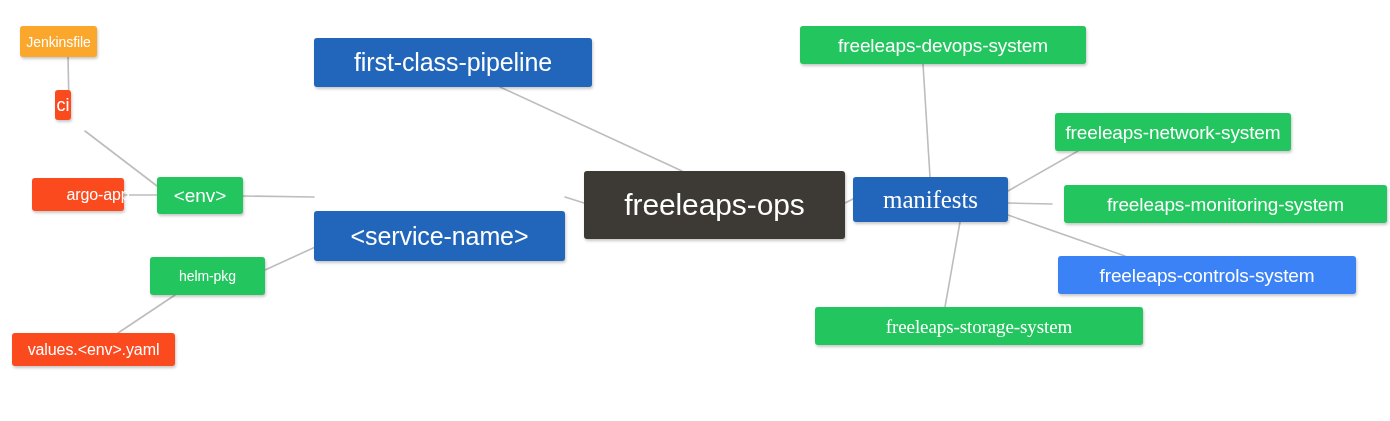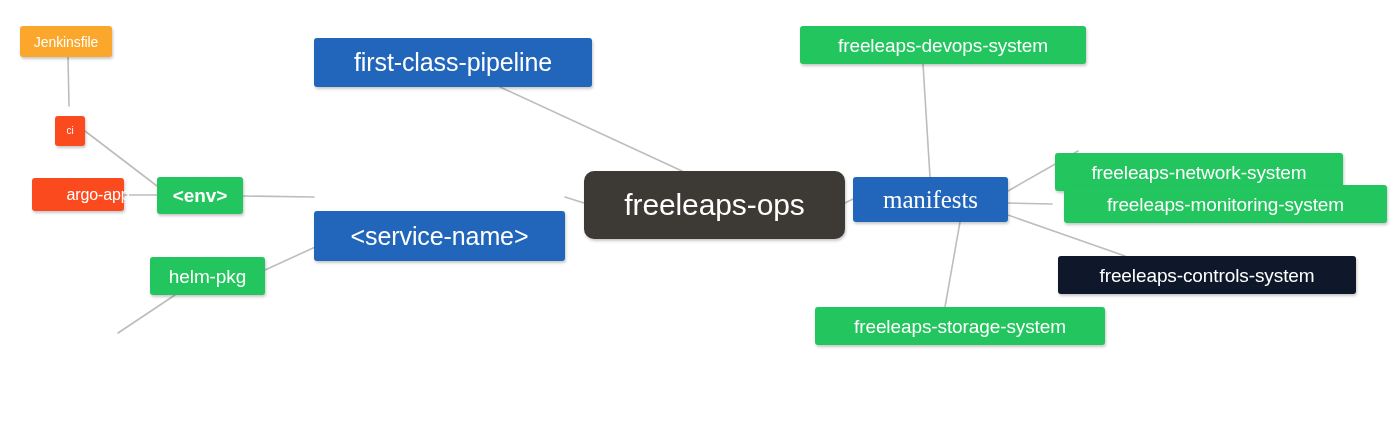--- a/index.html
+++ b/index.html
@@ -75,29 +75,30 @@
       <line x1="69" y1="106" x2="68" y2="57" stroke="#bdbdbd" stroke-width="1.6" stroke-linecap="round"></line>
       <line x1="175" y1="295" x2="118" y2="333" stroke="#bdbdbd" stroke-width="1.6" stroke-linecap="round"></line>
       <line x1="930" y1="177" x2="923" y2="64" stroke="#bdbdbd" stroke-width="1.6" stroke-linecap="round"></line>
       <line x1="1008" y1="191" x2="1078" y2="151" stroke="#bdbdbd" stroke-width="1.6" stroke-linecap="round"></line>
       <line x1="1008" y1="203" x2="1052" y2="204" stroke="#bdbdbd" stroke-width="1.6" stroke-linecap="round"></line>
       <line x1="1008" y1="215" x2="1125" y2="256" stroke="#bdbdbd" stroke-width="1.6" stroke-linecap="round"></line>
       <line x1="960" y1="222" x2="945" y2="307" stroke="#bdbdbd" stroke-width="1.6" stroke-linecap="round"></line>
     </svg>
 
   <div id="node-layer">
-      <div class="node root" style="left: 584px; top: 171px; width: 261px; height: 68px; background: rgb(61, 57, 53); font-size: 30px; border-radius: 10px;">freeleaps-ops</div>
+      <div class="node root" style="left: 584px; top: 171px; width: 261px; height: 68px; background: rgb(61, 57, 53); font-size: 30px;">freeleaps-ops</div>
       <div class="node lvl1" style="left: 314px; top: 172px; width: 251px; height: 50px; background: rgb(34, 102, 187); font-size: 25px; margin-top: 39px;">&lt;service-name&gt;</div>
       <div class="node lvl1" style="left: 853px; top: 177px; width: 155px; height: 45px; background: rgb(34, 102, 187); font-size: 25px; font-family: Liberation Serif, serif;">manifests</div>
       <div class="node lvl1" style="left: 314px; top: 38px; width: 278px; height: 49px; background: rgb(34, 102, 187); font-size: 25px;">first-class-pipeline</div>
-      <div class="node lvl1" style="left: 157px; top: 177px; width: 86px; height: 37px; background: rgb(34, 197, 94); font-size: 19px; font-weight: bold;">&lt;env&gt;</div>
-      <div class="node lvl1" style="left: 150px; top: 257px; width: 115px; height: 38px; background: rgb(34, 197, 94); font-size: 19px;">helm-pkg</div>
-      <div class="node lvl1" style="left: 55px; top: 116px; width: 30px; height: 30px; background: rgb(252, 74, 31); font-size: 10px;">ci</div>
+      <div class="node lvl1" style="left: 157px; top: 177px; width: 86px; height: 37px; background: rgb(34, 197, 94); font-size: 19px;">&lt;env&gt;</div>
+      <div class="node lvl1" style="left: 150px; top: 257px; width: 115px; height: 38px; background: rgb(34, 197, 94); font-size: 14px;">helm-pkg</div>
+      <div class="node lvl1" style="left: 55px; top: 90px; width: 16px; height: 30px; background: rgb(252, 74, 31); font-size: 18px;">ci</div>
       <div class="node lvl1" style="left: 32px; top: 178px; width: 92px; height: 33px; background: rgb(252, 74, 31); font-size: 16px; padding-left: 40px;">argo-app</div>
-      <div class="node lvl1" style="left: 20px; top: 26px; width: 92px; height: 31px; background: rgb(250, 167, 44); font-size: 14px; text-align: center;">Jenkinsfile</div>
+      <div class="node lvl1" style="left: 20px; top: 26px; width: 77px; height: 31px; background: rgb(250, 167, 44); font-size: 14px; text-align: center;">Jenkinsfile</div>
+      <div class="node lvl1" style="left: 12px; top: 333px; width: 163px; height: 33px; background: rgb(252, 74, 31); font-size: 16px;">values.&lt;env&gt;.yaml</div>
       <div class="node lvl1" style="left: 800px; top: 26px; width: 286px; height: 38px; background: rgb(34, 197, 94); font-size: 19px;">freeleaps-devops-system</div>
-      <div class="node lvl1" style="left: 1055px; top: 113px; width: 288px; height: 38px; background: rgb(34, 197, 94); font-size: 19px; margin-top: 40px;">freeleaps-network-system</div>
+      <div class="node lvl1" style="left: 1055px; top: 113px; width: 236px; height: 38px; background: rgb(34, 197, 94); font-size: 19px;">freeleaps-network-system</div>
       <div class="node lvl1" style="left: 1064px; top: 185px; width: 323px; height: 38px; background: rgb(34, 197, 94); font-size: 19px;">freeleaps-monitoring-system</div>
-      <div class="node lvl1" style="left: 1058px; top: 256px; width: 298px; height: 38px; background: #0f172a; font-size: 19px;">freeleaps-controls-system</div>
-      <div class="node lvl1" style="left: 815px; top: 307px; width: 290px; height: 38px; background: rgb(34, 197, 94); font-size: 19px;">freeleaps-storage-system</div>
+      <div class="node lvl1" style="left: 1058px; top: 256px; width: 298px; height: 38px; background: #3b82f6; font-size: 19px;">freeleaps-controls-system</div>
+      <div class="node lvl1" style="left: 815px; top: 307px; width: 328px; height: 38px; background: rgb(34, 197, 94); font-size: 19px; font-family: Liberation Serif, serif;">freeleaps-storage-system</div>
     </div>
 
 </div>
 
 </body></html>

